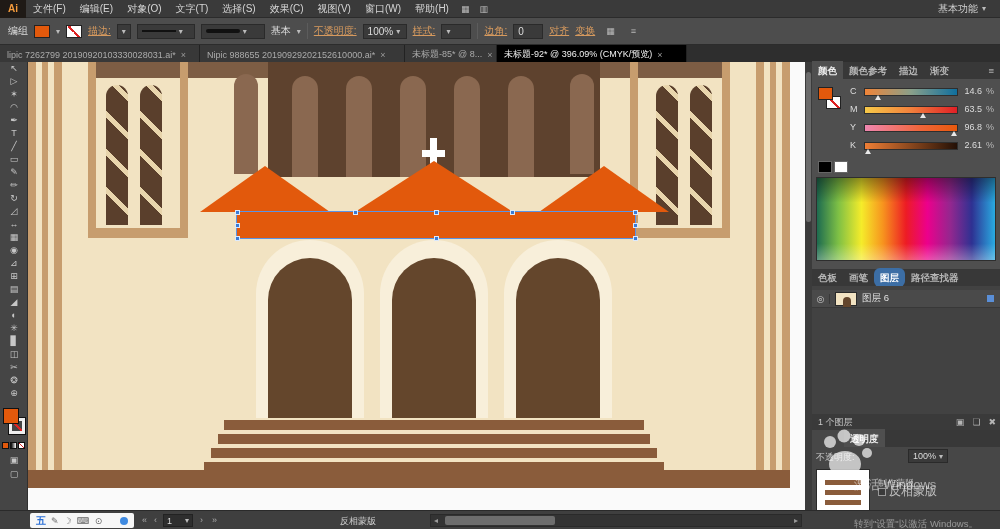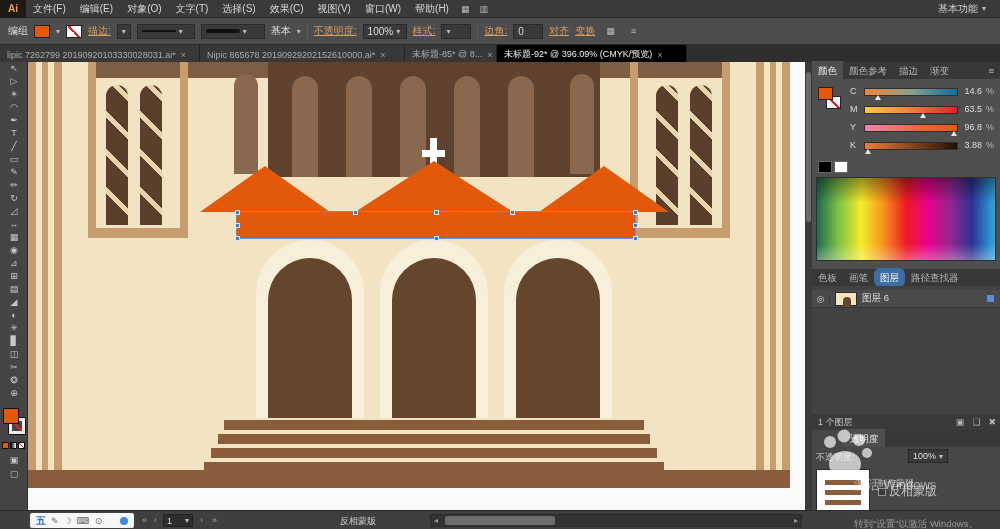--- a/index.html
+++ b/index.html
@@ -34,21 +34,21 @@
   
   #canvas{position:absolute;left:28px;top:62px;width:777px;height:448px;background:#fafafa;overflow:hidden;}
   #canvas .shape{position:absolute;}
   .anchor{position:absolute;width:5px;height:5px;background:#3a7bd5;border:1px solid #dce9fb;z-index:9;}
   
   #vscroll{position:absolute;left:805px;top:62px;width:7px;height:448px;background:#3b3b3b;}
   #vscroll .thumb{position:absolute;left:1px;top:10px;width:5px;height:150px;background:#6b6b6b;border-radius:3px;}
   
   #dock{position:absolute;left:812px;top:62px;width:188px;height:448px;background:#474747;font-size:10px;}
   .ptabs{position:absolute;left:0;width:188px;height:17px;background:#383838;display:flex;align-items:center;font-size:9.5px;color:#b5b5b5;}
-  .ptab{padding:1px 6px;line-height:17px;white-space:nowrap;}
+  .ptab{padding:1px 6px;line-height:17px;white-space:nowrap;font-weight:bold;}
   .ptab.on{background:#4f4f4f;color:#eee;}
   .ptab.blue{background:#3c6ea5;color:#fff;border-radius:6px;}
   .pmenu{margin-left:auto;padding:0 6px;color:#aaa;}
   .slider-row{position:absolute;height:14px;}
   .sl-label{position:absolute;left:0;top:1px;width:10px;color:#ddd;font-size:9px;}
   .sl-track{position:absolute;left:14px;top:3px;width:94px;height:8px;border:1px solid #2e2e2e;}
   .sl-handle{position:absolute;top:6px;width:0;height:0;border-left:3px solid transparent;border-right:3px solid transparent;border-bottom:5px solid #e8e8e8;}
   .sl-val{position:absolute;right:14px;top:1px;width:30px;text-align:right;font-size:9px;color:#ddd;}
   .sl-pct{position:absolute;right:2px;top:1px;font-size:9px;color:#bbb;}
   .track-c{background:linear-gradient(90deg,#f08438,#8aa08a 50%,#0f6f9e);}
@@ -150,21 +150,21 @@
     <span class="mb-icon">▦</span>
     <span class="mb-icon">≡</span>
   </div>
 
   <div id="tabbar">
     <div class="doc-tab" style="width:200px;">
       <span>lipic 7262799 20190920103330028031.ai*</span>
         <span class="tab-close">×</span>
     </div>
     <div class="doc-tab" style="width:205px;">
-      <span>Nipic 865678 20190929202152610000.ai*</span>
+      <span>Nipic 988655 20190929202152610000.ai*</span>
         <span class="tab-close">×</span>
     </div>
     <div class="doc-tab" style="width:92px;">
       <span>未标题-85* @ 8...</span>
         <span class="tab-close">×</span>
     </div>
     <div class="doc-tab active" style="width:190px;">
       <span>未标题-92* @ 396.09% (CMYK/预览)</span>
         <span class="tab-close">×</span>
     </div>
@@ -324,21 +324,21 @@
             <span class="sl-handle" style="left: calc(96.8% - 3px);"></span>
           </span>
         <span class="sl-val">96.8</span>
         <span class="sl-pct">%</span>
       </div>
       <div class="slider-row" style="left:38px;top:60px;width:146px;">
         <span class="sl-label">K</span>
         <span class="sl-track track-k">
             <span class="sl-handle" style="left: calc(3.49% - 3px);"></span>
           </span>
-        <span class="sl-val">3.88</span>
+        <span class="sl-val">2.61</span>
         <span class="sl-pct">%</span>
       </div>
       <div class="abs" style="left:6px;top:82px;width:14px;height:12px;background:#000;border:1px solid #666;"></div>
       <div class="abs" style="left:22px;top:82px;width:14px;height:12px;background:#fff;border:1px solid #666;"></div>
       <div id="spectrum" style="top:98px;"></div>
     </div>
 
     <div class="ptabs" style="top:207px;">
       <span class="ptab">色板</span>
       <span class="ptab">画笔</span>

